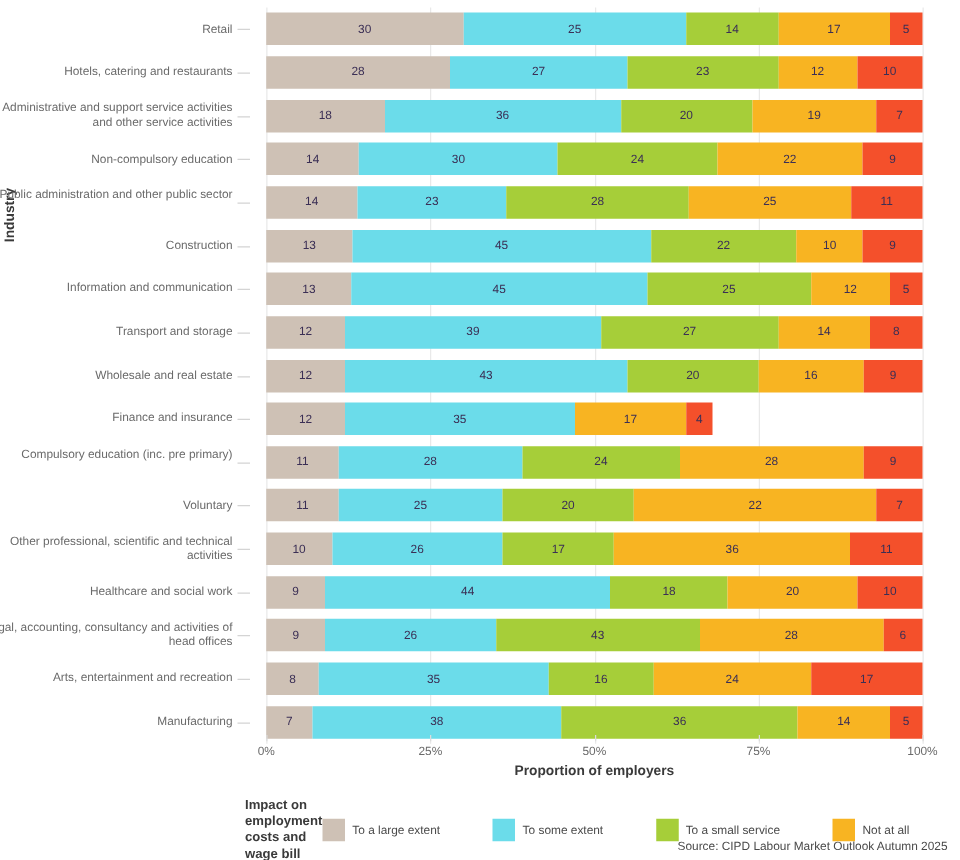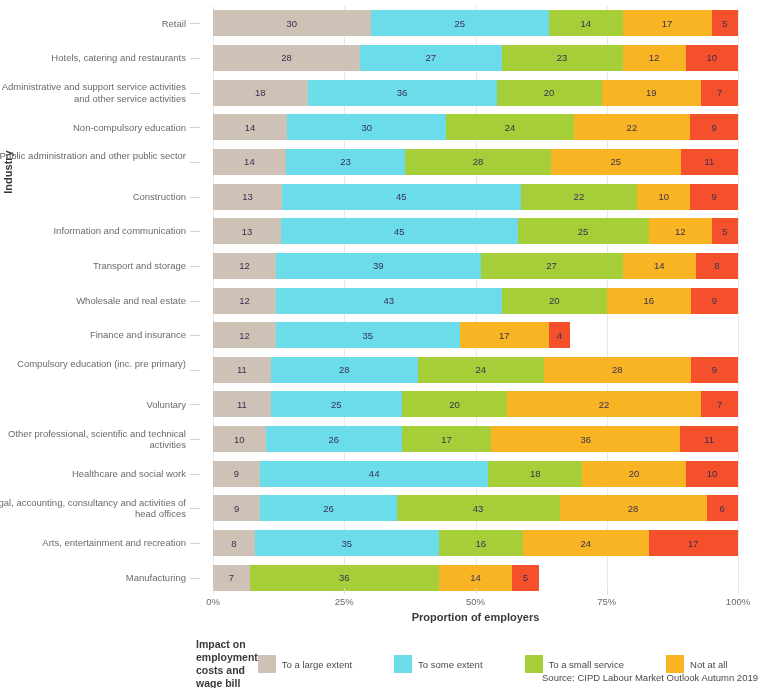--- a/index.html
+++ b/index.html
@@ -240,20 +240,21 @@
         </div>
         <div class="row" style="top: 524.029px;">
           <div class="seg" style="width: 8%; background: rgb(206, 193, 181);">8</div>
           <div class="seg" style="width: 35%; background: rgb(107, 220, 234);">35</div>
           <div class="seg" style="width: 16%; background: rgb(166, 206, 57);">16</div>
           <div class="seg" style="width: 24%; background: rgb(248, 180, 34);">24</div>
           <div class="seg" style="width: 17%; background: rgb(244, 80, 43);">17</div>
         </div>
         <div class="row" style="top: 558.676px;">
           <div class="seg" style="width: 7%; background: rgb(206, 193, 181);">7</div>
+          <div class="seg" style="width: 38%; background: rgb(107, 220, 234);">38</div>
           <div class="seg" style="width: 36%; background: rgb(166, 206, 57);">36</div>
           <div class="seg" style="width: 14%; background: rgb(248, 180, 34);">14</div>
           <div class="seg" style="width: 5%; background: rgb(244, 80, 43);">5</div>
         </div>
       </div>
   </div>
 
   <div class="x-ticks" id="x-ticks">
       <div class="x-tickline" style="left: 0px;"></div>
       <div class="x-tick" style="left: 0px;">0%</div>
@@ -288,15 +289,15 @@
           <span class="swatch" style="background: rgb(248, 180, 34);"></span>
           <span class="legend-label">Not at all</span>
         </div>
         <div class="legend-item">
           <span class="swatch" style="background: rgb(244, 80, 43);"></span>
           <span class="legend-label">Don't know</span>
         </div>
       </div>
   </div>
 
-  <div class="source">Source: CIPD Labour Market Outlook Autumn 2019</div>
+  <div class="source">Source: CIPD Labour Market Outlook Autumn 2025</div>
 
 </div>
 
 </body></html>

